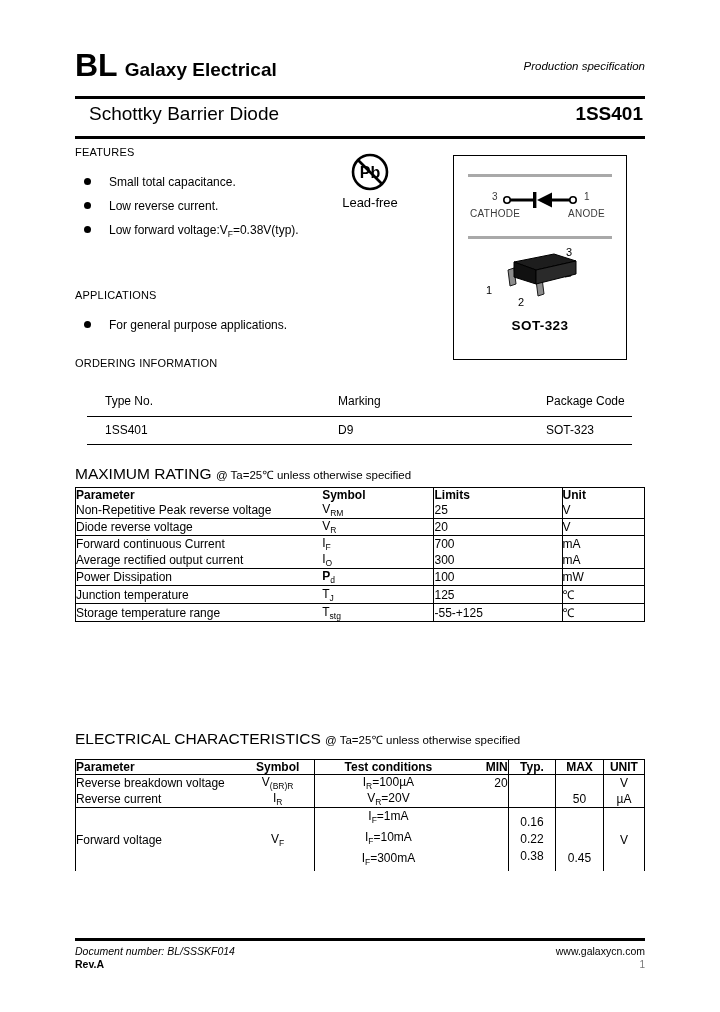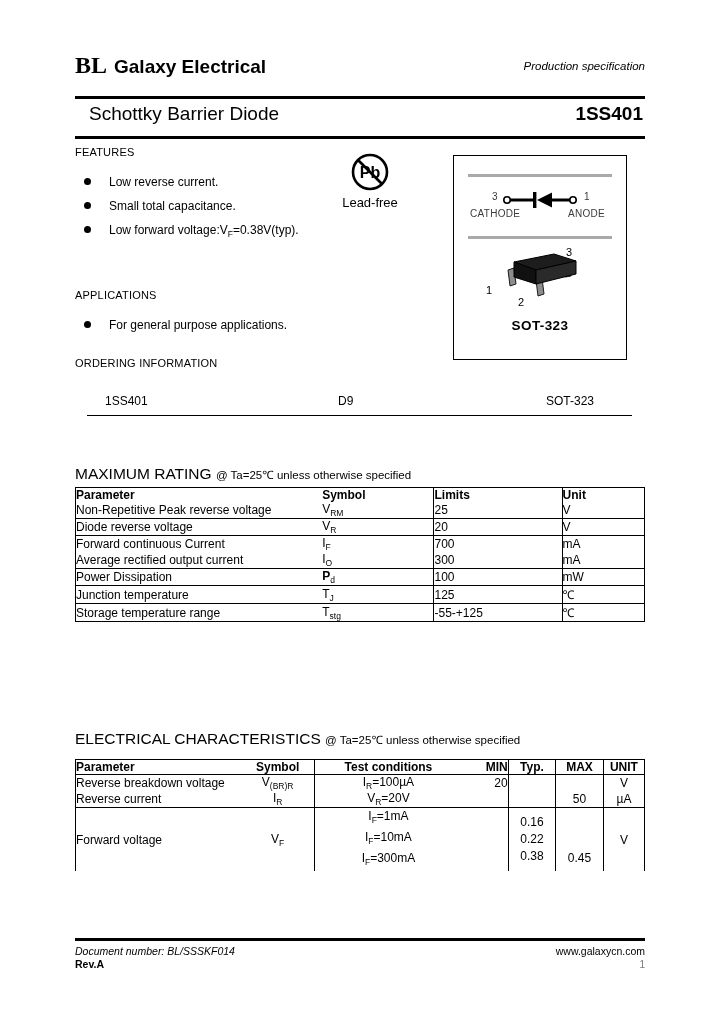--- a/index.html
+++ b/index.html
@@ -23,27 +23,26 @@
     height: 1012px;
   }
 
   
   .brandrow {
     position: absolute;
     left: 0; top: 50px; width: 570px;
     height: 34px;
   }
   .brand-bl {
-    font-size: 24px;
+    font-size: 32px;
     font-weight: bold;
     letter-spacing: 0px;
     line-height: 30px;
     display: inline-block;
     vertical-align: baseline;
-    font-family: Liberation Serif, serif;
   }
   .brand-name {
     font-size: 19px;
     font-weight: bold;
     display: inline-block;
     margin-left: 7px;
     vertical-align: baseline;
   }
   .prodspec {
     position: absolute;
@@ -277,25 +276,25 @@
   <div class="titlerow">
     <span class="title-main">Schottky Barrier Diode</span>
     <span class="title-part">1SS401</span>
   </div>
   <div class="rule-thick" style="top:136px;"></div>
 
   <div class="section-h" style="left:0;top:146px;">FEATURES</div>
   <div class="bullets" style="top:172px;width:300px;">
     <div class="bullet">
       <span class="dot"></span>
-      <span>Low reverse current.</span>
+      <span>Small total capacitance.</span>
     </div>
     <div class="bullet">
       <span class="dot"></span>
-      <span>Small total capacitance.</span>
+      <span>Low reverse current.</span>
     </div>
     <div class="bullet">
       <span class="dot"></span>
       <span>Low forward voltage:V</span><sub>F</sub><span>=0.38V(typ).</span>
     </div>
   </div>
 
   <div class="leadfree">
     <div class="sym">
       <svg width="44" height="44" viewBox="0 0 44 44" aria-hidden="true">
@@ -356,20 +355,25 @@
     <div class="bullet">
       <span class="dot"></span>
       <span>For general purpose applications.</span>
     </div>
   </div>
 
   <div class="section-h" style="left:0;top:357px;">ORDERING INFORMATION</div>
   <div class="ord">
     <table>
       <tbody>
+          <tr class="hdr">
+        <td class="c1">Type No.</td>
+        <td class="c2">Marking</td>
+        <td class="c3">Package Code</td>
+      </tr>
       <tr class="row">
         <td class="c1">1SS401</td>
         <td class="c2">D9</td>
         <td class="c3">SOT-323</td>
       </tr>
     </tbody>
       </table>
   </div>
 
   <div class="tbl-title" style="left:0;top:465px;">

